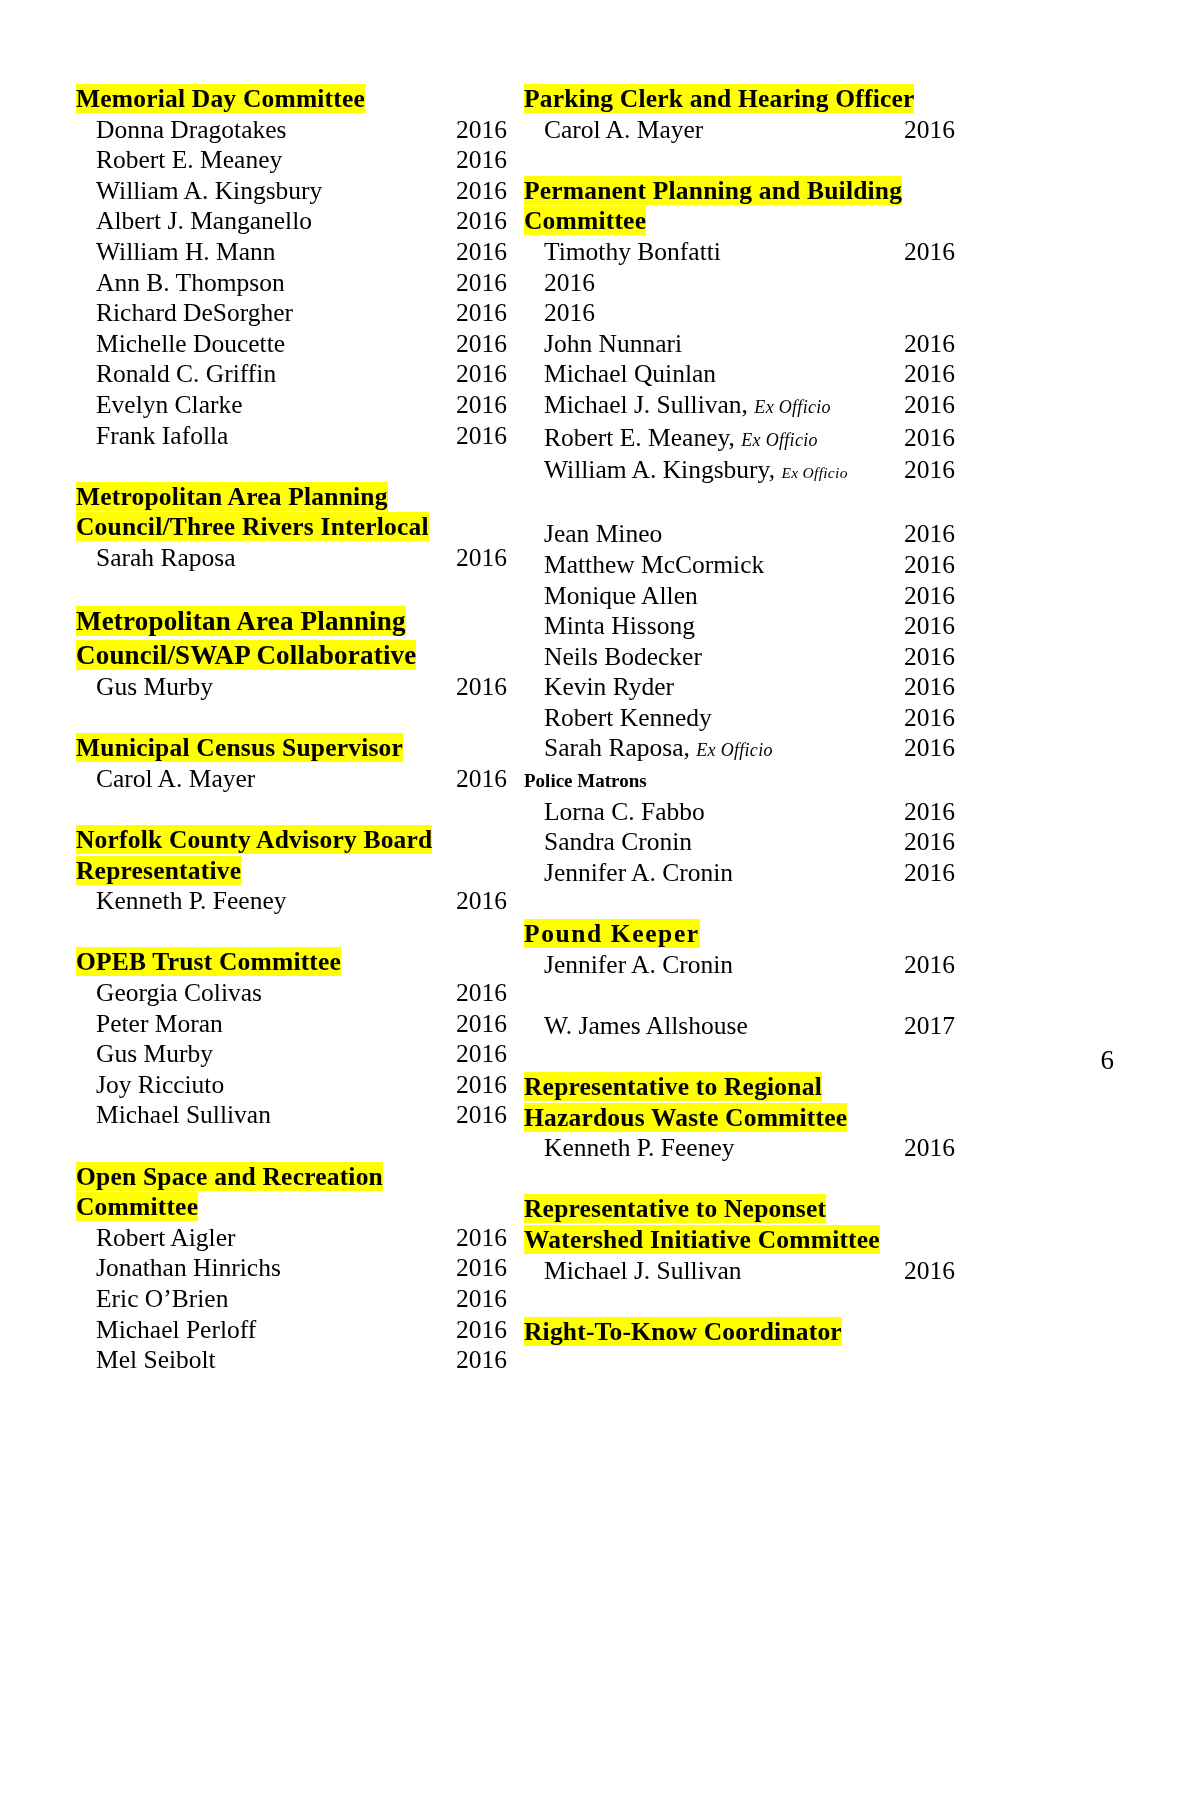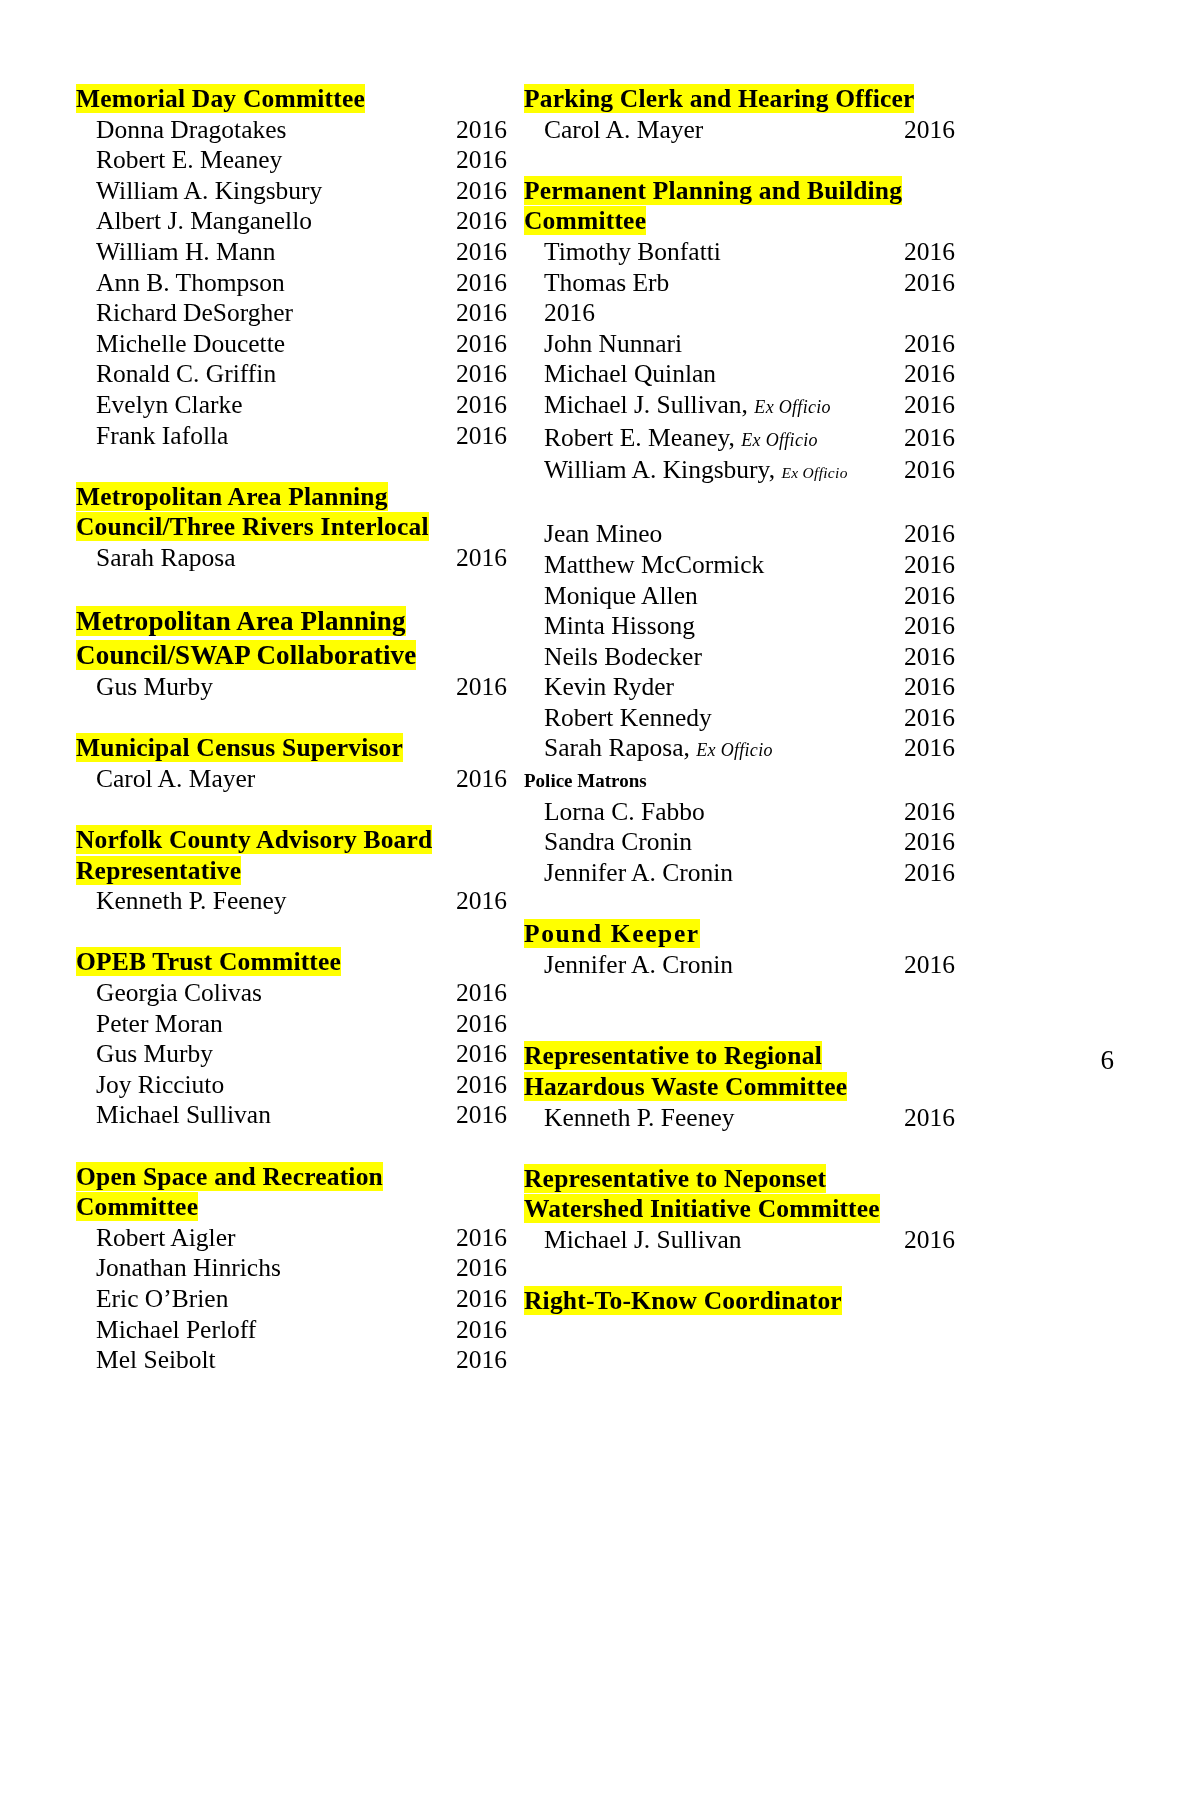--- a/index.html
+++ b/index.html
@@ -290,21 +290,20 @@
       <div class="gap"></div>
 
       <div>
         <div class="sec-head"><span class="hl">Permanent Planning and Building</span></div>
         <div class="sec-head"><span class="hl">Committee</span></div>
         <div class="row">
             <span class="nm">Timothy Bonfatti</span>
             <span class="yr">2016</span>
           </div>
         <div class="row">
-            <span class="nm">Thomas Erb</span>
             <span class="yr">2016</span>
           </div>
         <div class="row">
             <span class="yr">2016</span>
           </div>
         <div class="row">
             <span class="nm">John Nunnari</span>
             <span class="yr">2016</span>
           </div>
         <div class="row">
@@ -384,20 +383,24 @@
         <div class="sec-head spaced"><span class="hl">Pound Keeper</span></div>
         <div class="row">
             <span class="nm">Jennifer A. Cronin</span>
             <span class="yr">2016</span>
           </div>
       </div>
 
       <div class="gap"></div>
 
       <div>
+        <div class="row">
+            <span class="nm">W. James Allshouse</span>
+            <span class="yr">2017</span>
+          </div>
       </div>
 
       <div class="gap"></div>
 
       <div>
         <div class="sec-head"><span class="hl">Representative to Regional</span></div>
         <div class="sec-head"><span class="hl">Hazardous Waste Committee</span></div>
         <div class="row">
             <span class="nm">Kenneth P. Feeney</span>
             <span class="yr">2016</span>

